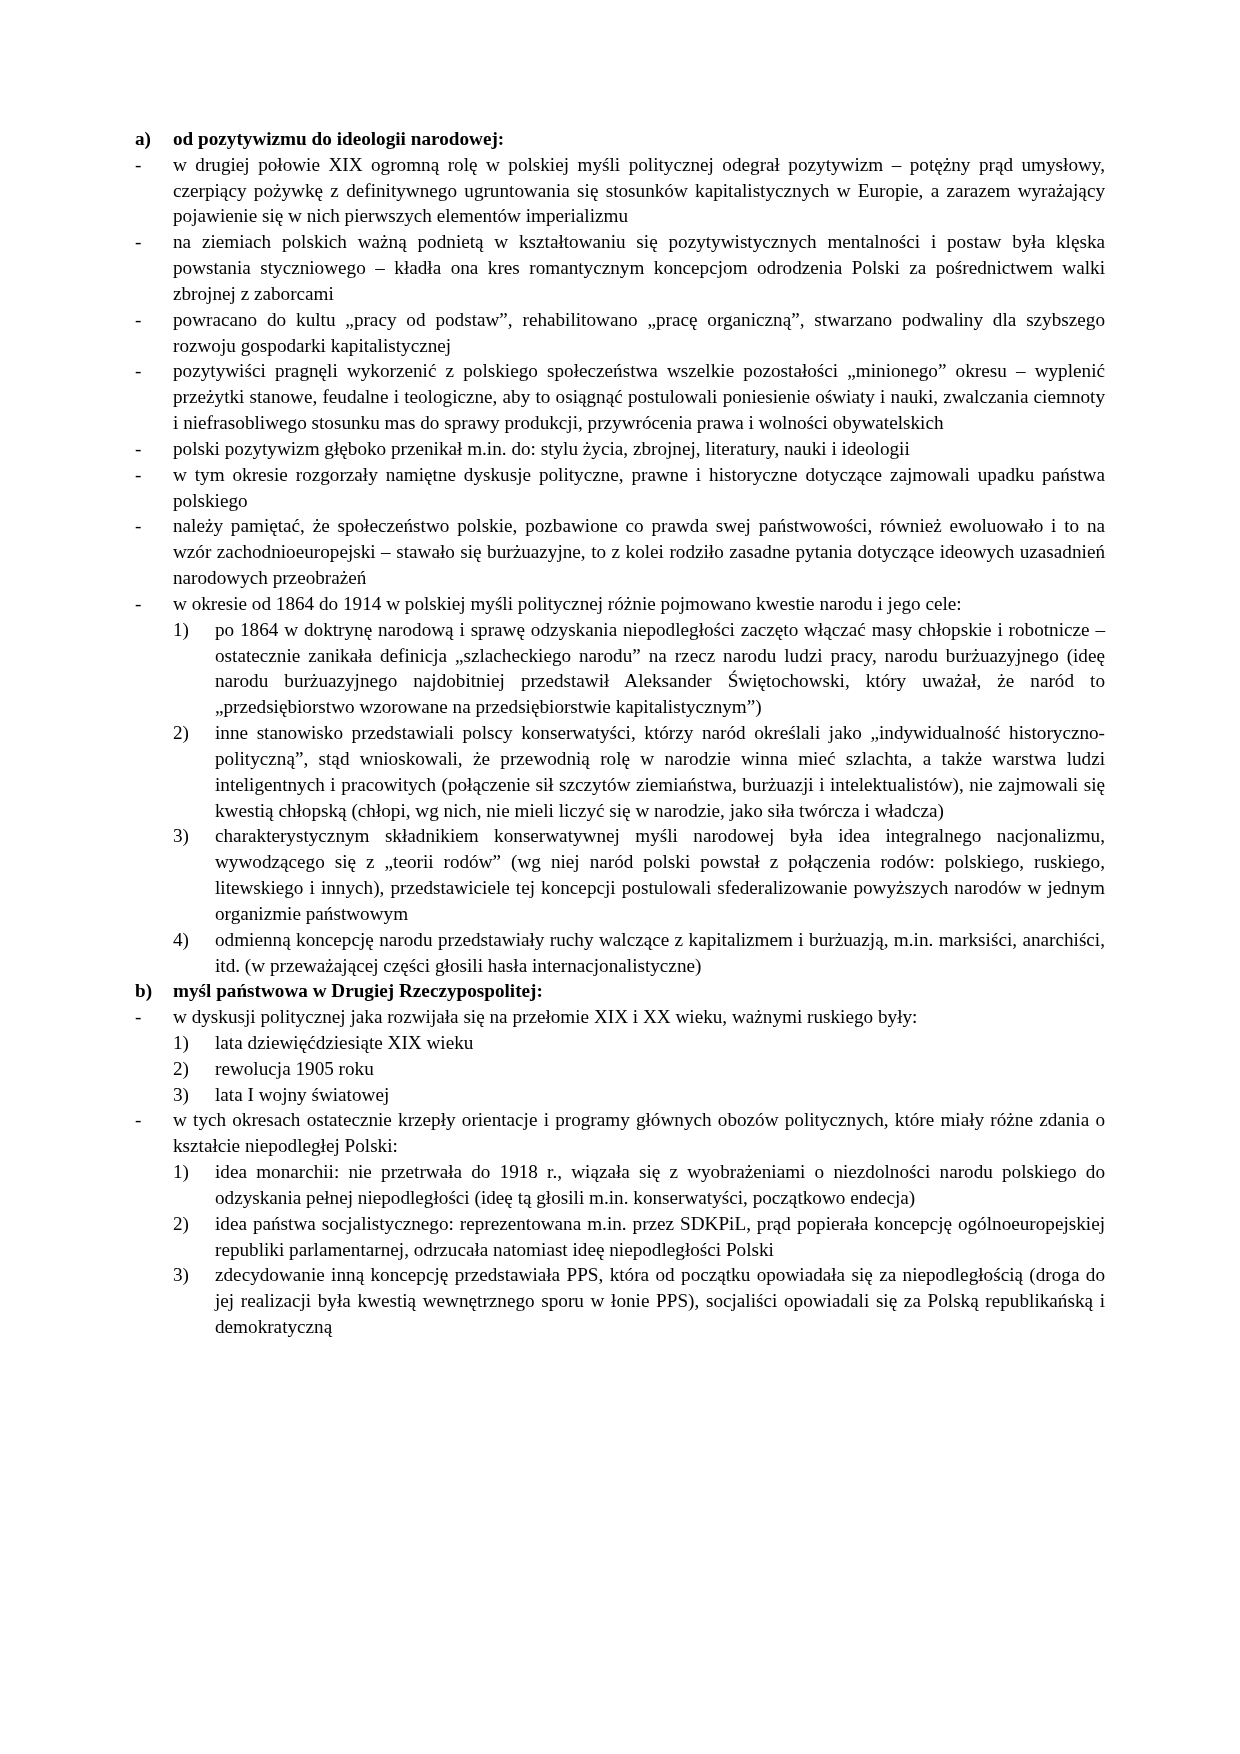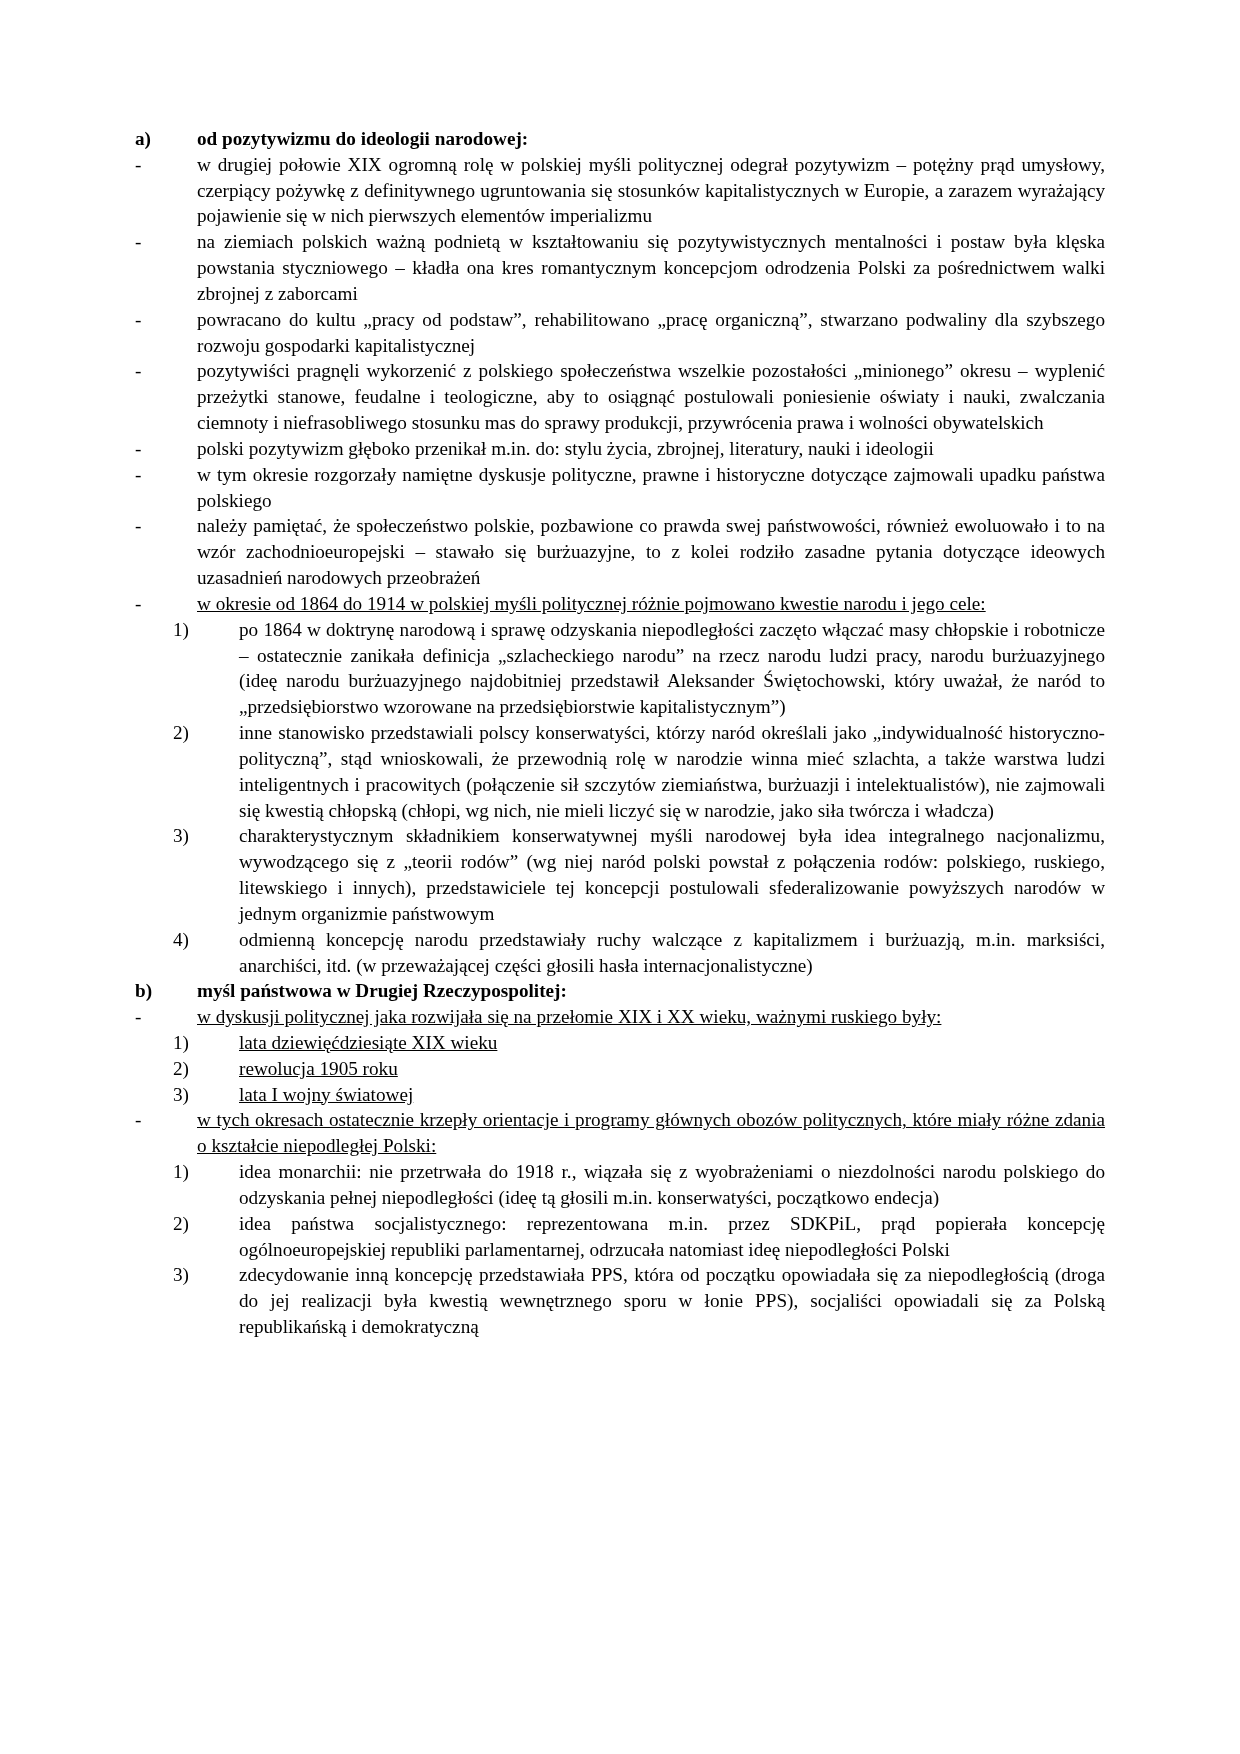--- a/index.html
+++ b/index.html
@@ -43,21 +43,20 @@
   .marker {
     flex: 0 0 auto;
     text-align: left;
     white-space: nowrap;
   }
   .body {
     flex: 1 1 auto;
     text-align: justify;
     text-justify: inter-word;
     hyphens: none;
-    margin-left: 24px;
   }
 
   
   .lvl-alpha > .marker {
     width: 38px;
     font-weight: bold;
   }
   .lvl-alpha > .body {
     font-weight: bold;
     text-align: left;
@@ -69,21 +68,21 @@
   }
 
   
   .lvl-num {
     margin-left: 38px;
   }
   .lvl-num > .marker {
     width: 42px;
   }
 
-  .u { text-decoration: underline; }
+  .u { }
 </style>
 </head>
 <body>
 
 <div class="page">
   <div class="doc">
 
 
     <div class="row lvl-alpha">
       <span class="marker">a)</span>

